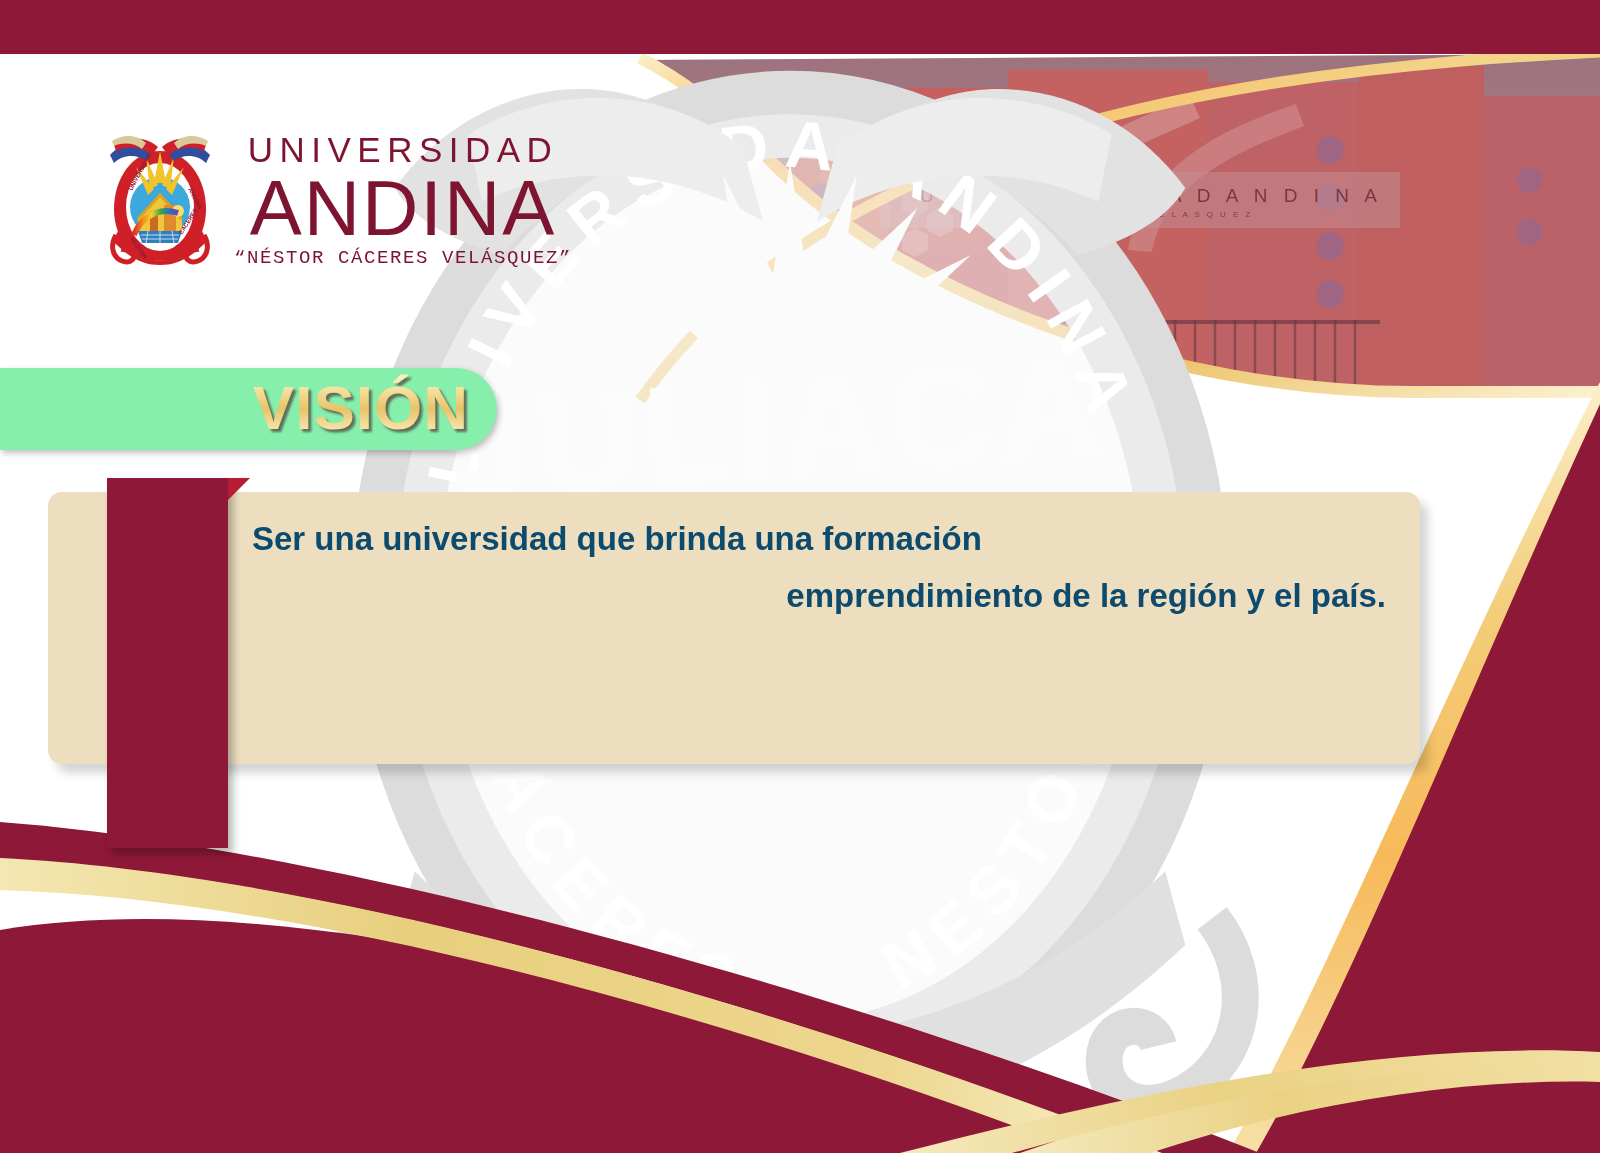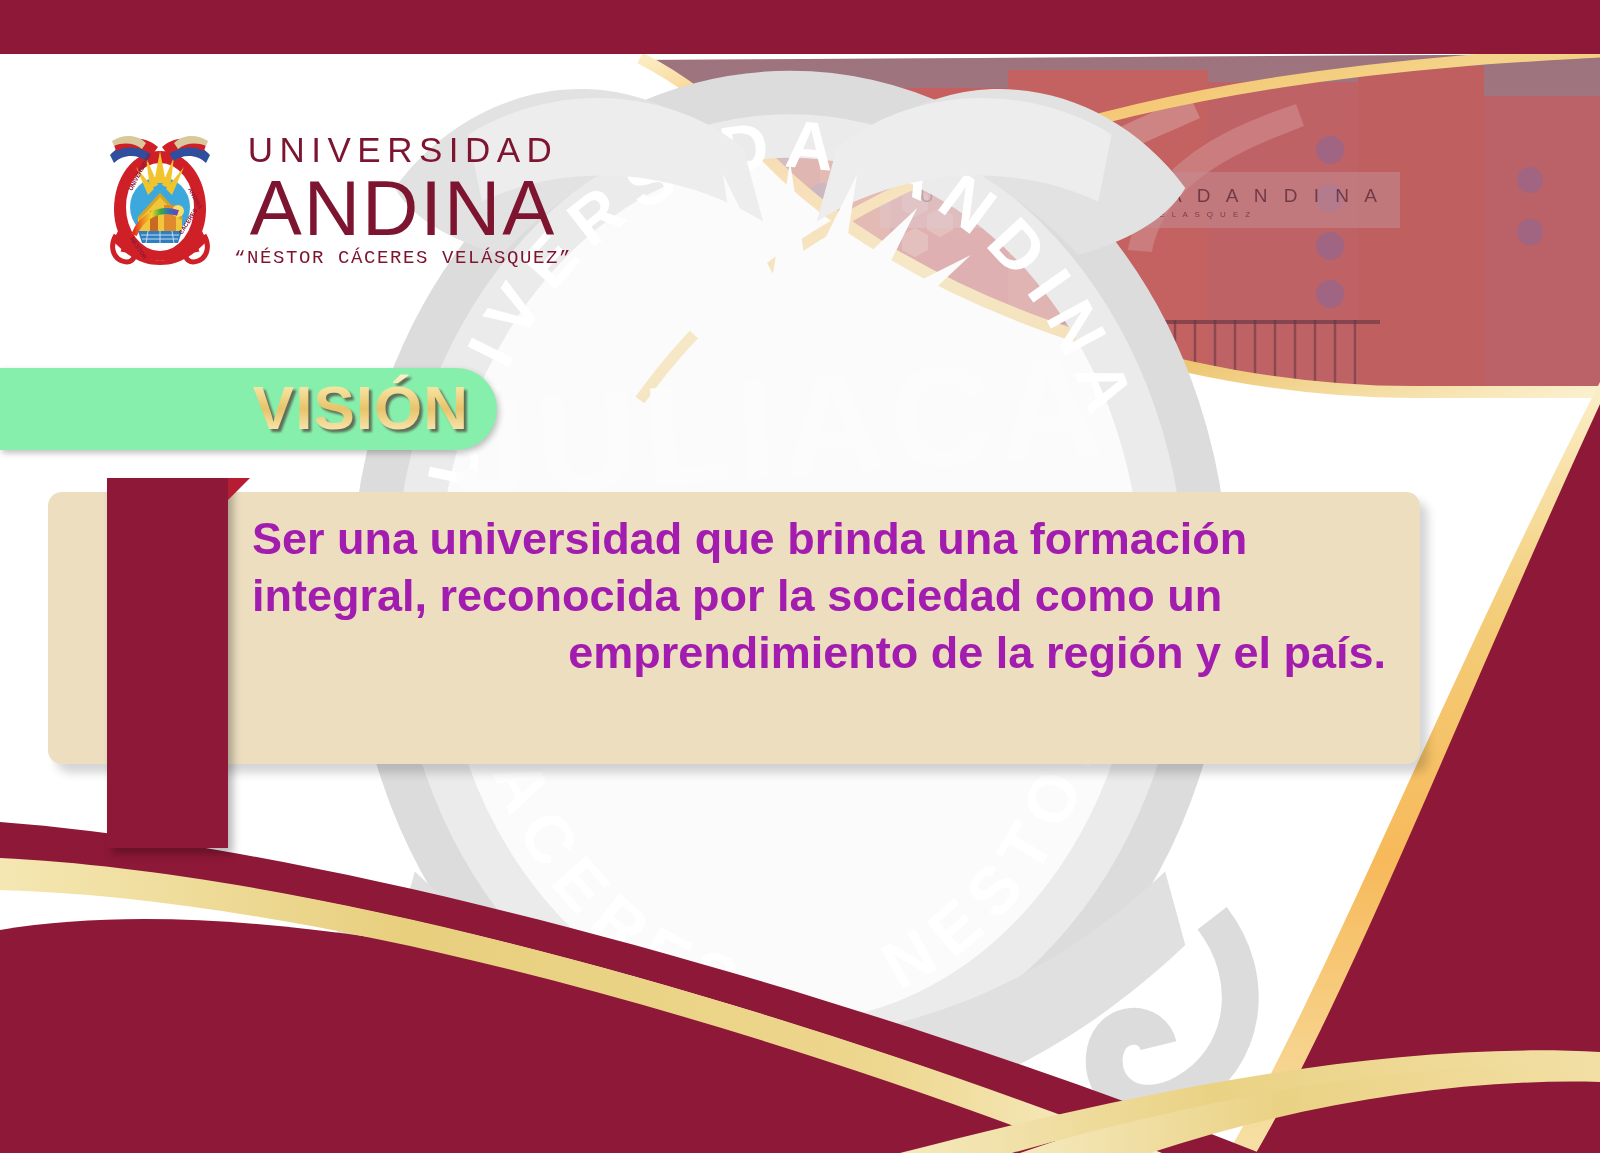--- a/index.html
+++ b/index.html
@@ -65,21 +65,21 @@
 
   
   #card{
     position:absolute;left:48px;top:492px;width:1372px;height:272px;
     background:#eddec0;border-radius:14px;
     box-shadow:8px 9px 10px rgba(0,0,0,.17);
     z-index:5;
   }
   #cardtext{
     position:absolute;left:204px;top:18px;width:1134px;
-    font-size:45px;font-weight:bold;color:#a21caf;
+    font-size:33px;font-weight:bold;color:#0c4a6e;
     line-height:57px;text-align:justify;
     font-family:"Liberation Sans",sans-serif;
   }
   #cardtext .last{text-align:right;}
 
   
   #vtab{
     position:absolute;left:107px;top:478px;width:121px;height:370px;
     z-index:6;
   }
@@ -336,21 +336,20 @@
     </div>
   </div>
 
   <div id="visionbanner">
     <span id="visiontext">VISIÓN</span>
   </div>
 
   <div id="card">
     <div id="cardtext">
       <div>Ser una universidad que brinda una formación</div>
-      <div>integral, reconocida por la sociedad como un</div>
       <div class="last">emprendimiento de la región y el país.</div>
     </div>
   </div>
 
   <div id="vtab">
     <div class="body"></div>
     <div class="fold"></div>
   </div>
 
   <svg class="art f" viewBox="0 0 1600 1153" preserveAspectRatio="none">

